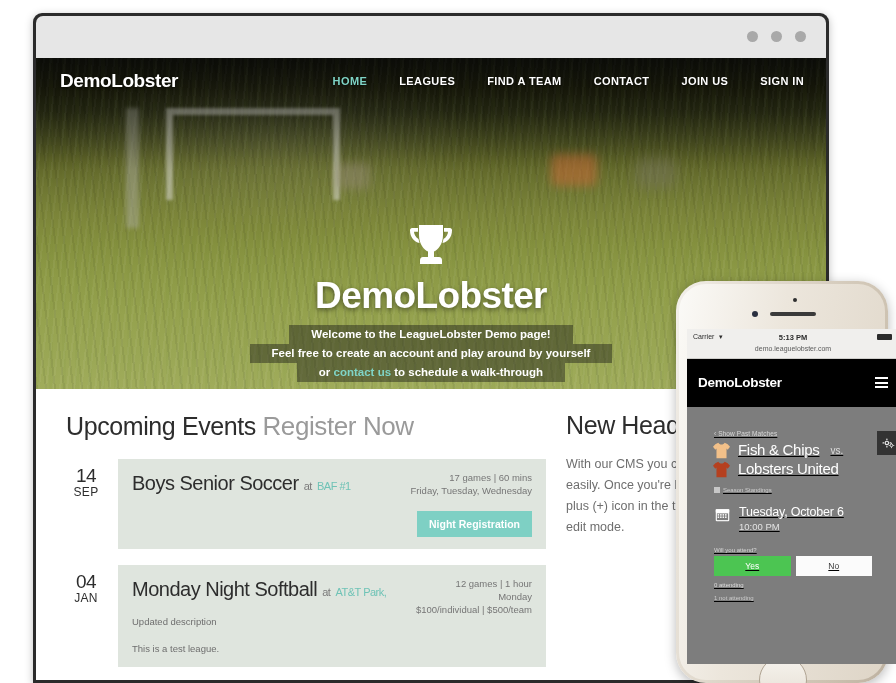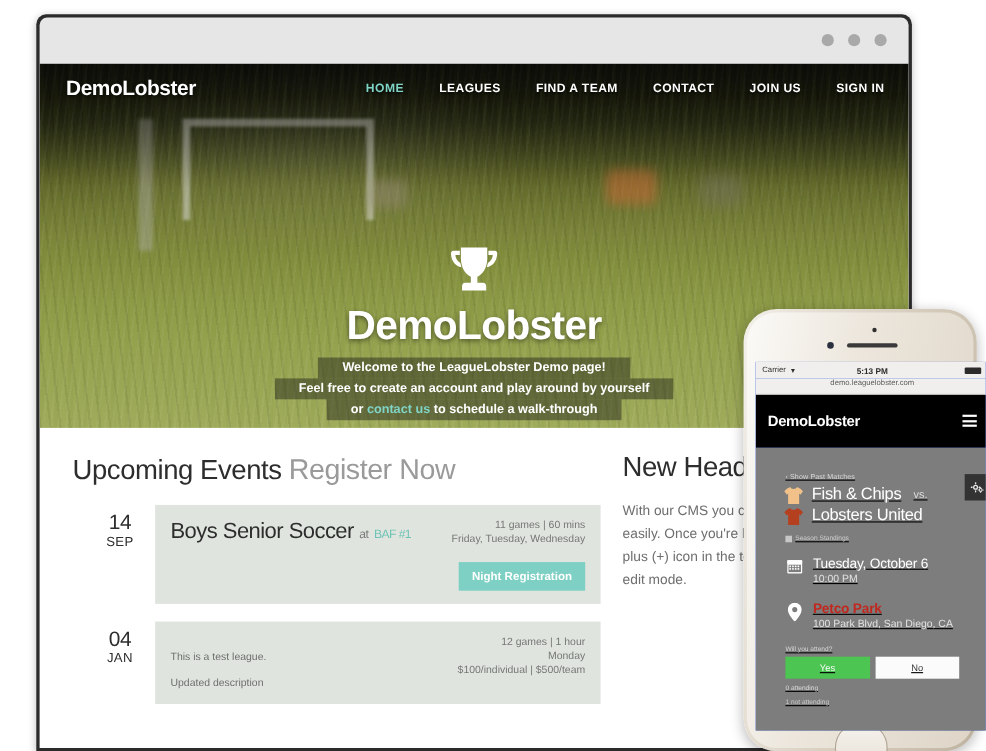--- a/index.html
+++ b/index.html
@@ -92,21 +92,21 @@
   .hero-line a{color:#7fd4c6;text-decoration:none;}
 
   
   .content{position:relative;width:790px;padding:0;background:#fff;}
   .col-left{position:absolute;left:30px;top:22px;width:480px;}
   .col-right{position:absolute;left:530px;top:22px;width:235px;}
 
   .section-head{font-size:25px;color:#2d2d2d;letter-spacing:-.4px;margin-bottom:17px;}
   .section-head .sub{color:#9a9a9a;font-size:26px;}
 
-  .event-row{position:relative;margin-bottom:16px;min-height:70px;margin-left:23px;}
+  .event-row{position:relative;margin-bottom:16px;min-height:70px;}
   .event-date{
     position:absolute;left:0;top:7px;width:40px;text-align:center;color:#2d2d2d;
   }
   .event-day{font-size:19px;line-height:19px;letter-spacing:-.5px;}
   .event-mon{font-size:12px;font-weight:normal;line-height:14px;letter-spacing:.3px;}
   .event-card{
     margin-left:52px;background:#dfe5de;padding:12px 14px 12px 14px;position:relative;min-height:46px;
   }
   .event-title{
     font-size:20px;color:#2d2d2d;letter-spacing:-.5px;line-height:24px;
@@ -273,21 +273,21 @@
             <span class="sub">Register Now</span>
           </div>
 
           <div class="event-row">
             <div class="event-date">
               <div class="event-day">14</div>
               <div class="event-mon">SEP</div>
             </div>
             <div class="event-card">
               <div class="event-meta">
-                <div>11 games | 60 mins</div>
+                <div>17 games | 60 mins</div>
                 <div>Friday, Tuesday, Wednesday</div>
               </div>
               <div class="event-title">
                 <span>Boys Senior Soccer</span>
                 <span class="at">at</span>
                 <span class="venue">BAF #1</span>
               </div>
               <div class="btn-row">
                 <div class="btn">Night Registration</div>
               </div>
@@ -298,22 +298,27 @@
             <div class="event-date">
               <div class="event-day">04</div>
               <div class="event-mon">JAN</div>
             </div>
             <div class="event-card">
               <div class="event-meta">
                 <div>12 games | 1 hour</div>
                 <div>Monday</div>
                 <div>$100/individual | $500/team</div>
               </div>
+              <div class="event-title">
+                <span>Monday Night Softball</span>
+                <span class="at">at</span>
+                <span class="venue">AT&amp;T Park,</span>
+              </div>
+              <div class="event-desc second">Updated description</div>
               <div class="event-desc">This is a test league.</div>
-              <div class="event-desc second">Updated description</div>
 
             </div>
           </div>
         </div>
 
         <div class="col-right">
           <div class="headline-title">New Headlines</div>
           <div class="headline-body">With our CMS you can edit your site easily. Once you're logged in, click the plus (+) icon in the top bar to switch into edit mode.</div>
         </div>
 
@@ -408,32 +413,20 @@
                   <rect x="13.4" y="12.6" width="2" height="2"></rect>
               </g>
             </svg>
           </span>
           <span>
             <span class="m-lineA" style="display:block">Tuesday, October 6</span>
             <span class="m-lineB" style="display:block">10:00 PM</span>
           </span>
         </div>
 
-        <div class="m-info">
-          <span class="m-ico">
-            <svg width="13" height="17" viewBox="0 0 14 19">
-              <path fill="#ffffff" d="M7 0 C3.1 0 0 3.1 0 7 c0 5.2 7 12 7 12 s7-6.8 7-12 C14 3.1 10.9 0 7 0 Z"></path>
-              <circle cx="7" cy="6.9" r="2.6" fill="#7d7d7d"></circle>
-            </svg>
-          </span>
-          <span>
-            <span class="m-lineA red" style="display:block">Petco Park</span>
-            <span class="m-lineB" style="display:block">100 Park Blvd, San Diego, CA</span>
-          </span>
-        </div>
 
         <div class="m-attend">Will you attend?</div>
         <div class="m-yesno">
           <div class="m-yes">Yes</div>
           <div class="m-no">No</div>
         </div>
         <div class="m-count">0 attending</div>
         <div class="m-count2">1 not attending</div>
 
         <div class="m-up">▲</div>

